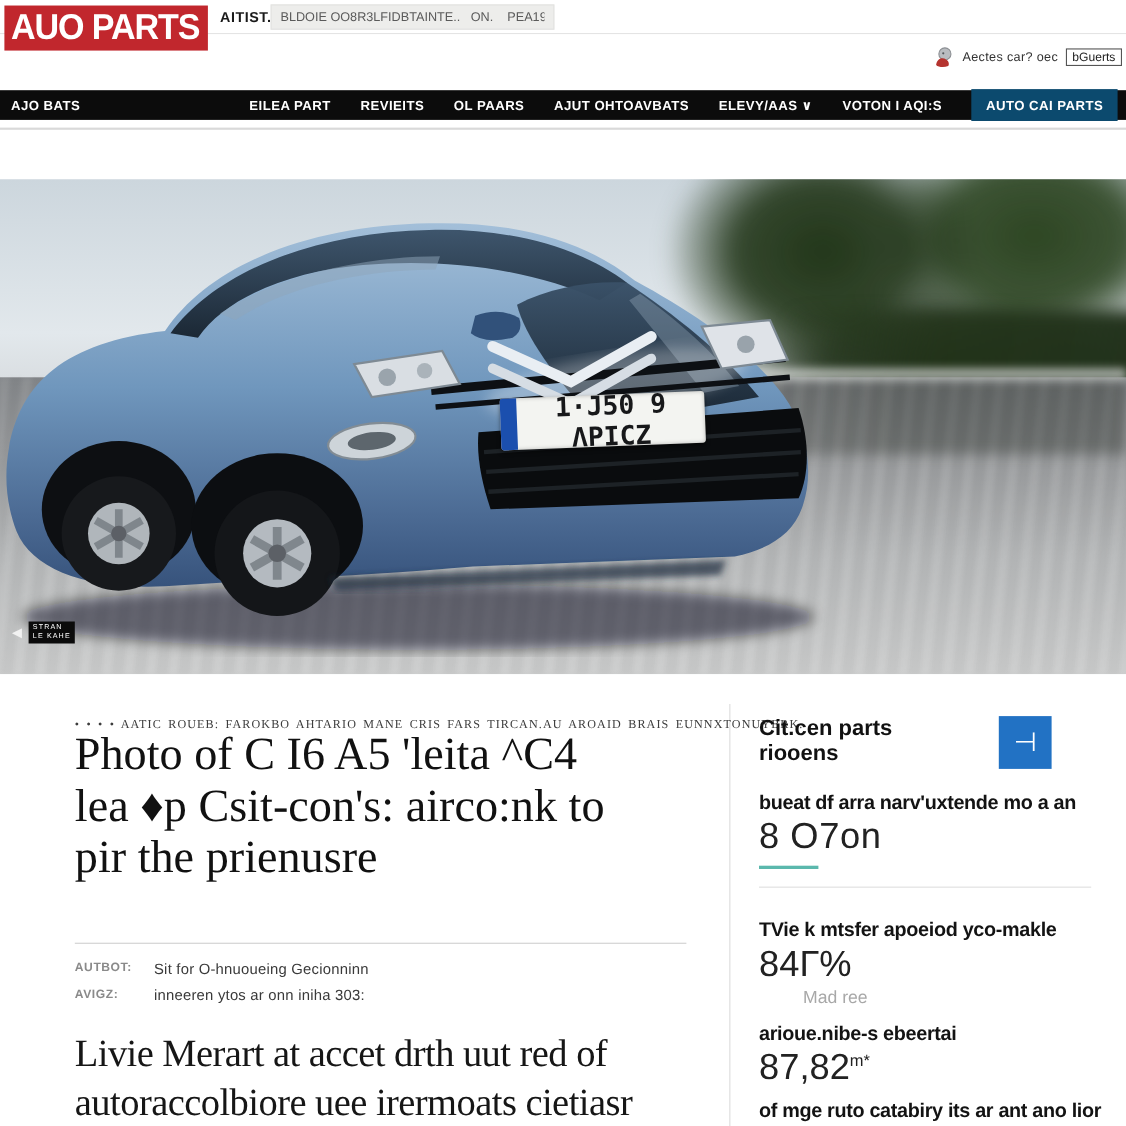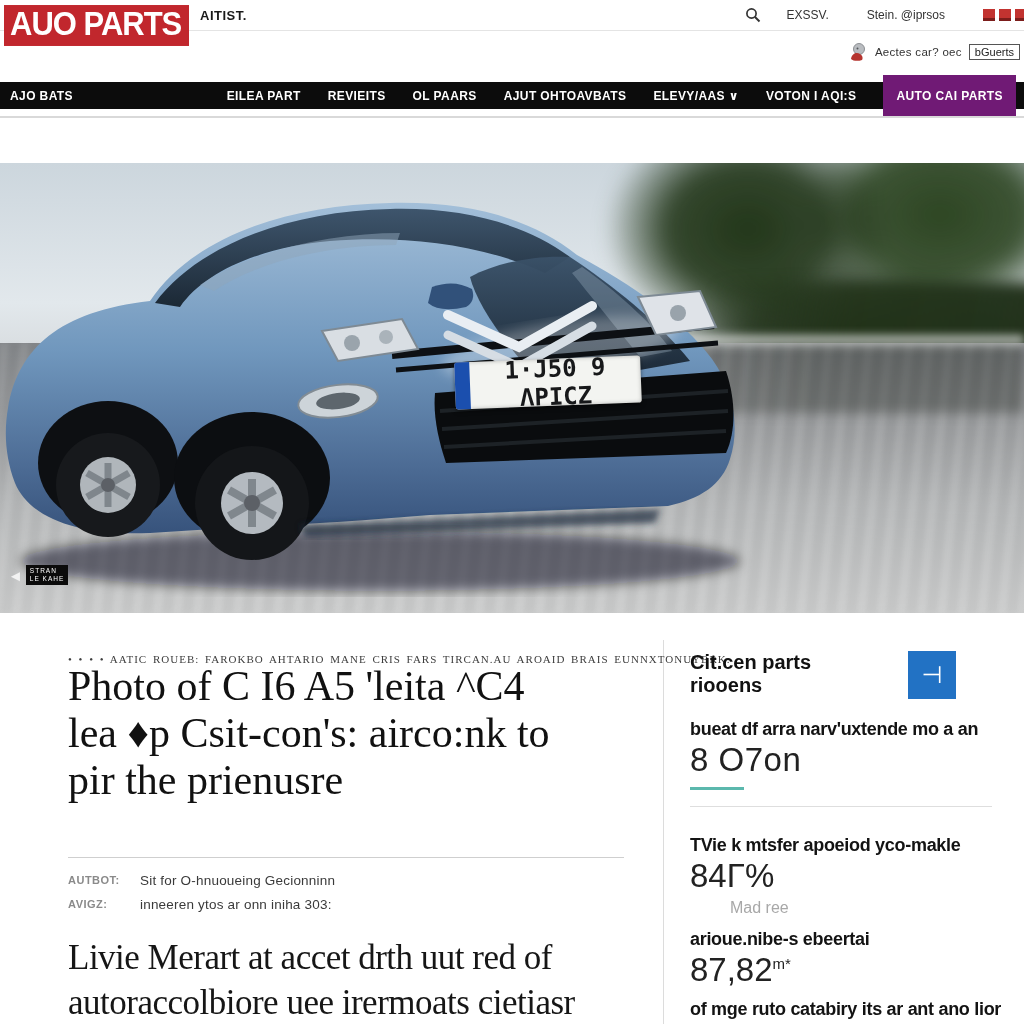--- a/index.html
+++ b/index.html
@@ -45,21 +45,21 @@
   .nav {
     position:absolute; left:0; top:82px; width:1024px; height:27px; background:#0c0c0c;
     display:flex; align-items:center; color:#fff; padding-left:10px;
   }
   .nav-item {
     font-size:12px; font-weight:bold; letter-spacing:.4px; margin-right:27px;
     white-space:nowrap; cursor:pointer;
   }
   .nav-item.big { font-size:13.5px;margin-top:40px; }
   .nav-cta {
-    margin-left:auto; background:#701a75; height:41px; display:flex; align-items:center;
+    margin-left:auto; background:#0c4a6e; height:29px; display:flex; align-items:center;
     padding:0 13px; font-size:12px; font-weight:bold; letter-spacing:.4px; cursor:pointer; white-space:nowrap;
   }
   .nav-last { padding:0 12px 0 14px; font-size:12px; font-weight:bold; letter-spacing:.4px; cursor:pointer; white-space:nowrap; }
   .nav-shadow { position:absolute; left:0; top:116px; width:1024px; height:2px; background:#d9d9d9; }
   
   .hero { position:absolute; left:0; top:163px; width:1024px; height:450px; overflow:hidden; background:#dde3e8; }
   .hero-sky { position:absolute; left:0; top:0; width:1024px; height:200px;
     background:linear-gradient(180deg,#ccd6dd 0%,#e2e8ec 70%,#d6dadd 100%); }
   .hero-trees { position:absolute; right:-60px; top:-50px; width:480px; height:290px;
     background:
@@ -145,34 +145,24 @@
 <div id="page">
 
   <div class="topbar-line"></div>
 
   <div class="logo">
     <div class="logo-box">AUO PARTS</div>
   </div>
 
   <div class="topbar-label">AITIST.</div>
 
-
-  <div class="top-right">
-    <svg class="mag" viewBox="0 0 16 16">
-      <circle cx="6.5" cy="6.5" r="4.6" fill="none" stroke="#333" stroke-width="1.7"></circle>
-      <line x1="10" y1="10" x2="14.5" y2="14.5" stroke="#333" stroke-width="1.9"></line>
-    </svg>
-    <span class="top-link">EXSSV.</span>
-    <span class="top-link">Stein. @iprsos</span>
-    <div class="social">
-      <div class="social-sq"></div>
-      <div class="social-sq"></div>
-      <div class="social-sq"></div>
-    </div>
-  </div>
+  <div class="searchbox">
+    <span>BLDOIE OO8R3LFIDBTAINTE..   ON.    PEA19</span>
+  </div>
+
 
   <div class="account">
     <svg class="mascot" viewBox="0 0 20 20">
       <circle cx="11" cy="7" r="5.5" fill="#b9bcc0" stroke="#8d9094" stroke-width="1"></circle>
       <path d="M3,17 C4,11 9,10 12,12 C15,13.5 15,17 14,18 C10,19.5 5,19 3,17 Z" fill="#b5342f"></path>
       <circle cx="9.5" cy="6.5" r="1" fill="#55585c"></circle>
     </svg>
     <span class="account-text">Aectes car? oec</span>
     <button class="account-btn">bGuerts</button>
   </div>

